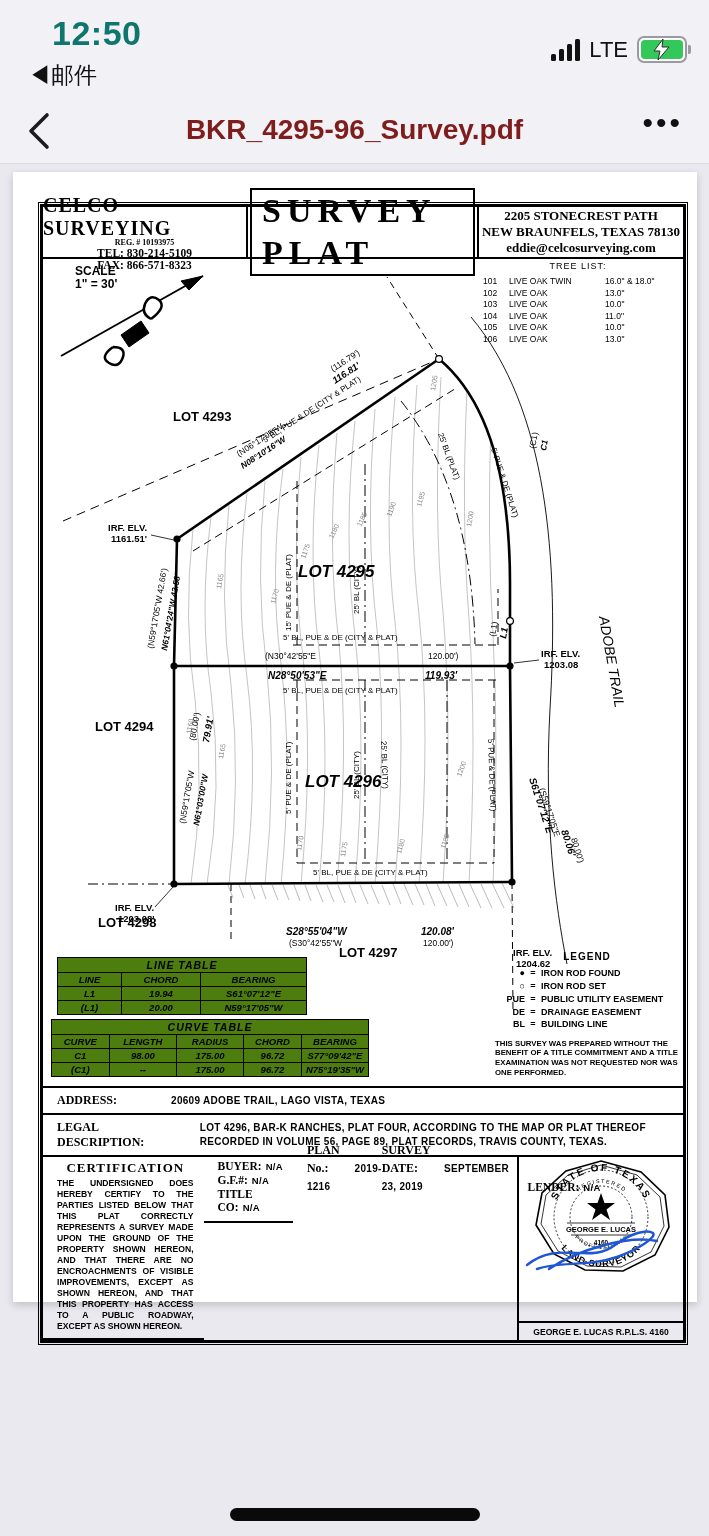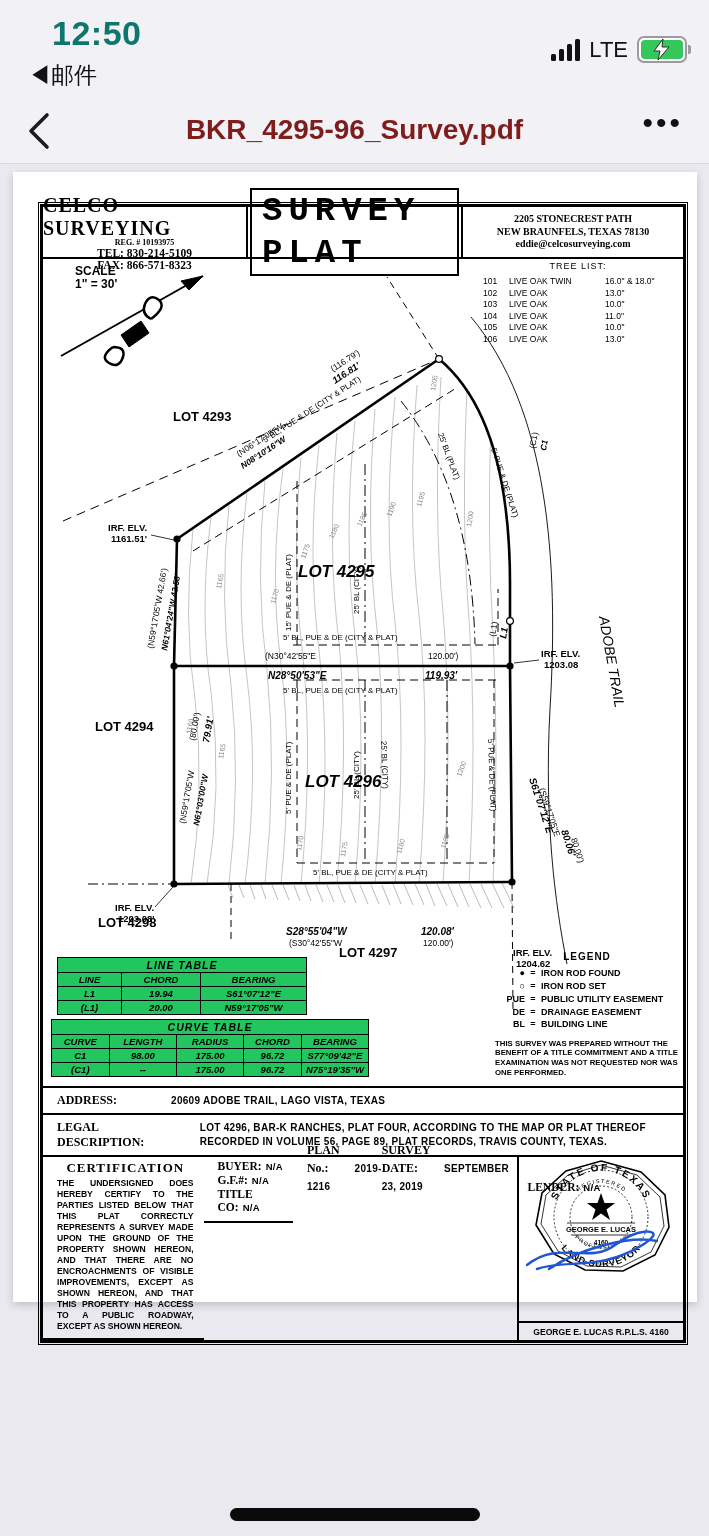--- a/index.html
+++ b/index.html
@@ -24,32 +24,32 @@
   .page{position:absolute;left:13px;top:172px;width:684px;height:1130px;background:#fff;box-shadow:0 3px 8px rgba(0,0,0,.18);}
   .doc{position:absolute;left:27px;top:32px;width:640px;border:3px solid #000;outline:1px solid #000;outline-offset:1px;color:#000;}
   .hdr{display:flex;height:50px;border-bottom:2px solid #000;}
   .hdr .cell{border-right:2px solid #000;display:flex;flex-direction:column;align-items:center;justify-content:center;}
   .hdr .cell:last-child{border-right:none;}
   .h-left{width:203px;font-family:"Liberation Serif",serif;font-weight:bold;}
   .h-left .l1{font-size:20px;letter-spacing:1px;}
   .h-left .l2{font-size:8px;margin-top:-2px;}
   .h-left .l3,.h-left .l4{font-size:11.5px;}
   .h-mid{flex:1;}
-  .h-mid .t{font-family:Liberation Mono, monospace;font-weight:bold;font-size:34px;letter-spacing:6px;border:2px solid #000;padding:0 10px;line-height:42px;margin:2px;}
-  .h-right{width:220px;font-family:"Liberation Serif",serif;font-weight:bold;font-size:10px;line-height:1.25;}
+  .h-mid .t{font-family:Liberation Serif, serif;font-weight:bold;font-size:34px;letter-spacing:6px;border:2px solid #000;padding:0 10px;line-height:42px;margin:2px;}
+  .h-right{width:204px;font-family:"Liberation Serif",serif;font-weight:bold;font-size:13px;line-height:1.25;}
   .main{position:relative;height:827px;border-bottom:2px solid #000;}
   .main svg text{font-family:"Liberation Sans",sans-serif;}
   .scaleblk{position:absolute;left:32px;top:6px;font-size:12px;font-weight:bold;line-height:1.1;z-index:3;}
   .treelist{position:absolute;right:10px;top:2px;width:190px;font-size:8.5px;z-index:3;}
   .treelist .tl-title{text-align:center;margin-bottom:5px;font-size:9px;letter-spacing:1px;}
   .treelist .row{display:flex;margin-bottom:1.5px;}
   .treelist .c1{width:26px;}
   .treelist .c2{width:96px;}
   .treelist .c3{flex:1;}
-  table.cad{border-collapse:collapse;font-style:italic;font-size:9.5px;background:#22c55e;position:absolute;z-index:3;}
+  table.cad{border-collapse:collapse;font-style:italic;font-size:9.5px;background:#4d7c0f;position:absolute;z-index:3;}
   table.cad th,table.cad td{border:1.5px solid #000;text-align:center;padding:1px 4px;font-weight:bold;}
   table.cad .ttl{font-size:10.5px;letter-spacing:1px;}
   .lntbl{left:14px;top:698px;width:250px;}
   .cvtbl{left:8px;top:760px;width:318px;}
   .legend{position:absolute;left:452px;top:692px;width:184px;z-index:3;background:transparent;}
   .legend .lg-title{text-align:center;font-size:10px;font-weight:bold;letter-spacing:1px;margin-bottom:6px;}
   .legend .li{display:flex;font-size:9px;font-weight:bold;margin-bottom:2.5px;line-height:1.15;}
   .legend .sym{width:30px;text-align:right;}
   .legend .eq{width:16px;text-align:center;}
   .legend .nm{flex:1;}

